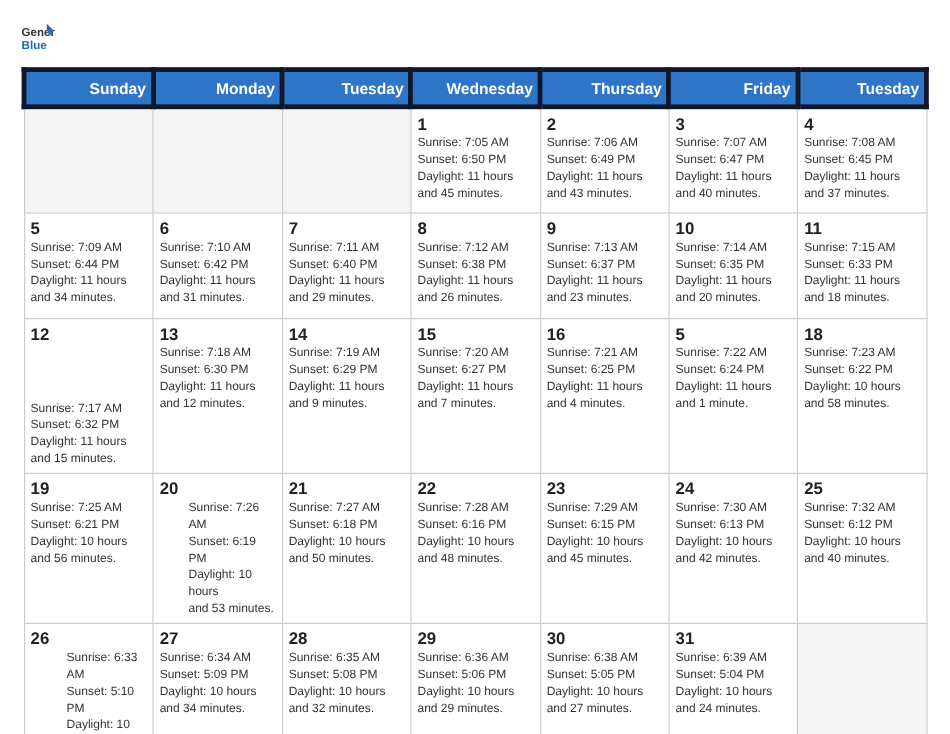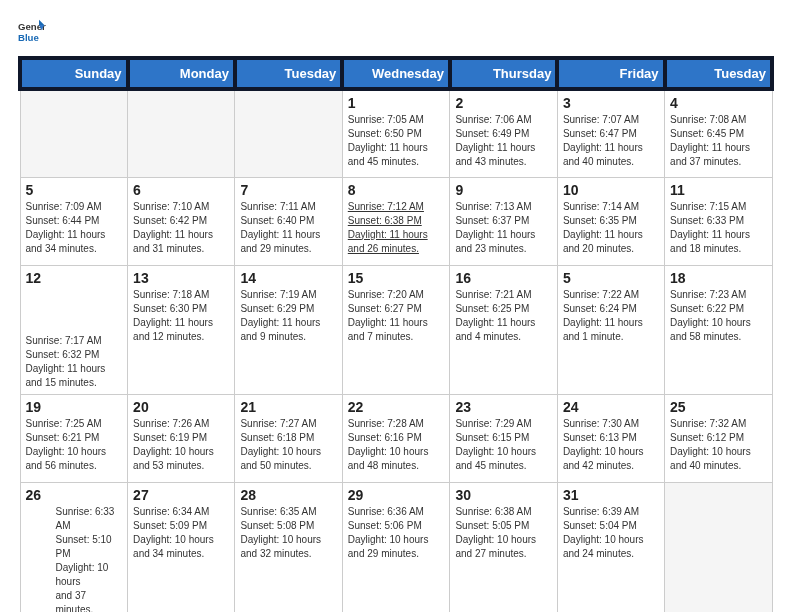--- a/index.html
+++ b/index.html
@@ -185,21 +185,21 @@
           </td>
           <td>
             <div class="day-num">7</div>
             <div class="day-info" style="white-space: pre-line;">Sunrise: 7:11 AM
 Sunset: 6:40 PM
 Daylight: 11 hours
 and 29 minutes.</div>
           </td>
           <td>
             <div class="day-num">8</div>
-            <div class="day-info" style="white-space: pre-line; text-decoration: underline;">Sunrise: 7:12 AM
+            <div class="day-info" style="white-space: pre-line;">Sunrise: 7:12 AM
 Sunset: 6:38 PM
 Daylight: 11 hours
 and 26 minutes.</div>
           </td>
           <td>
             <div class="day-num">9</div>
             <div class="day-info" style="white-space: pre-line;">Sunrise: 7:13 AM
 Sunset: 6:37 PM
 Daylight: 11 hours
 and 23 minutes.</div>
@@ -273,21 +273,21 @@
         <tr class="week-row">
           <td>
             <div class="day-num">19</div>
             <div class="day-info" style="white-space: pre-line;">Sunrise: 7:25 AM
 Sunset: 6:21 PM
 Daylight: 10 hours
 and 56 minutes.</div>
           </td>
           <td>
             <div class="day-num">20</div>
-            <div class="day-info" style="white-space: pre-line;">Sunrise: 7:26 AM
+            <div class="day-info" style="white-space: pre-line; margin-left: 24px;">Sunrise: 7:26 AM
 Sunset: 6:19 PM
 Daylight: 10 hours
 and 53 minutes.</div>
           </td>
           <td>
             <div class="day-num">21</div>
             <div class="day-info" style="white-space: pre-line;">Sunrise: 7:27 AM
 Sunset: 6:18 PM
 Daylight: 10 hours
 and 50 minutes.</div>

